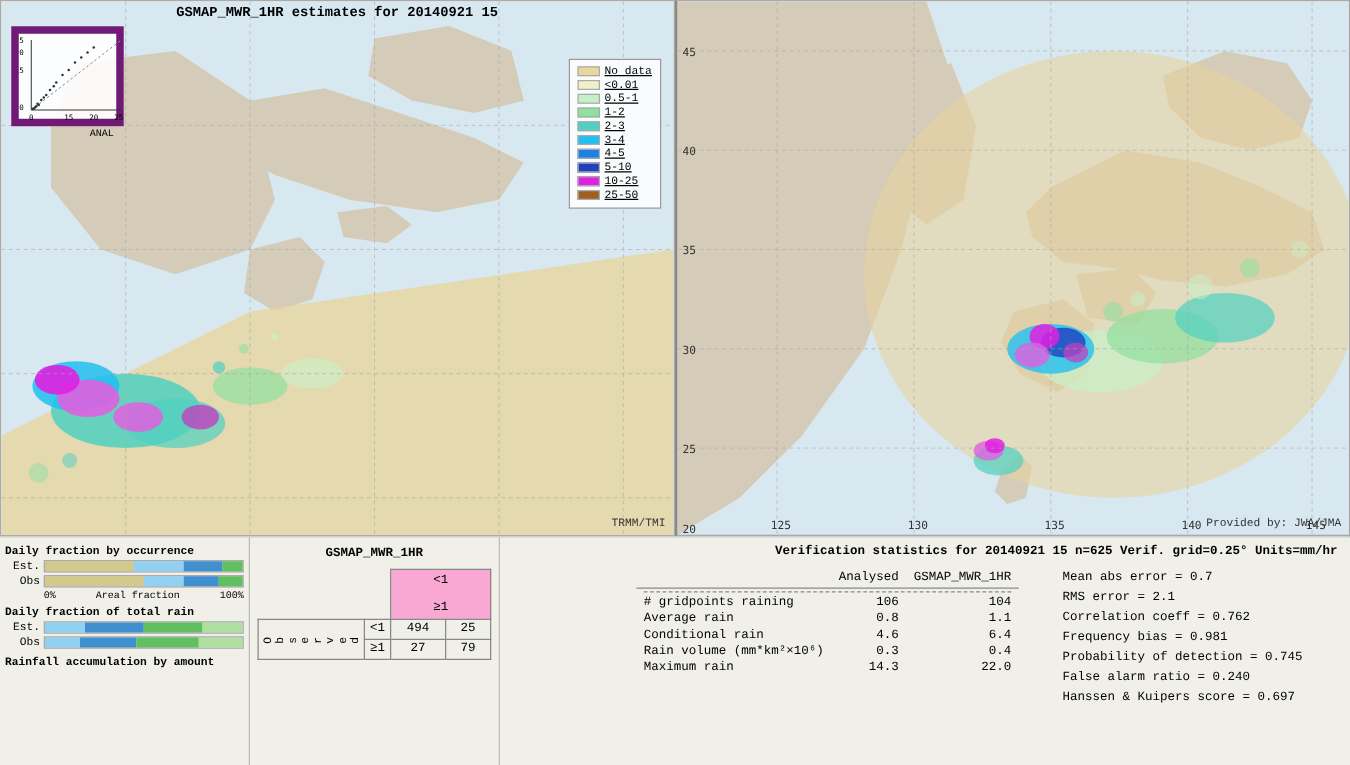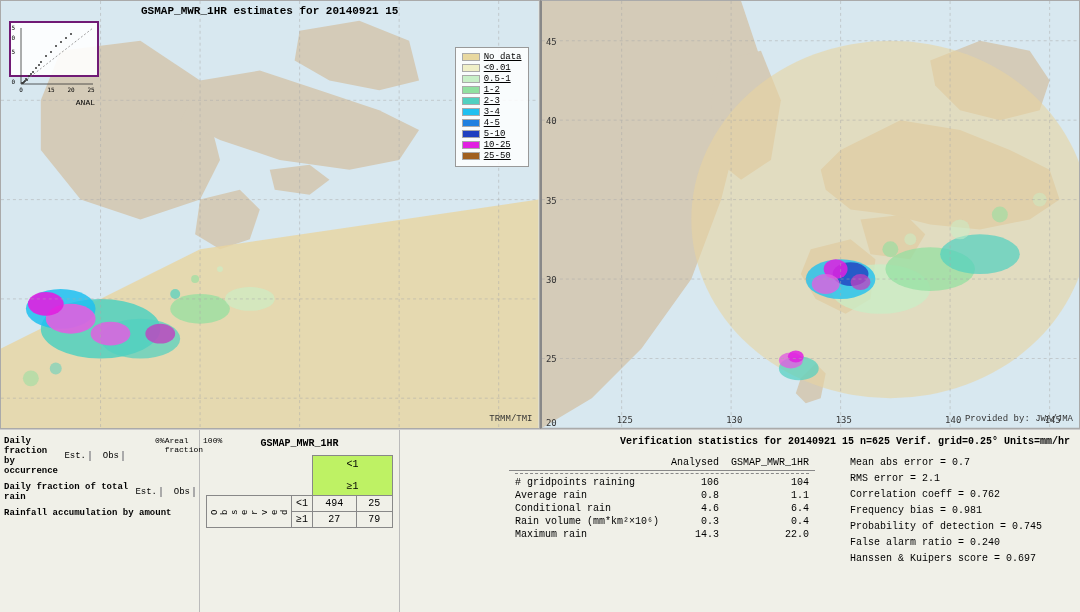--- a/index.html
+++ b/index.html
@@ -77,23 +77,23 @@
       margin-right: 4px;
       border: 0.5px solid #aaa;
     }
 
     
     .scatter-box {
       position: absolute;
       top: 20px;
       left: 8px;
       width: 90px;
-      height: 56px;
+      height: 80px;
       background: rgba(255,255,255,0.9);
-      border: 2px solid #701a75;
+      border: 6px solid #701a75;
       z-index: 10;
     }
 
     .scatter-title {
       font-size: 8px;
       text-align: center;
       padding-top: 1px;
     }
 
     
@@ -126,21 +126,21 @@
       width: 200px;
       padding: 6px 4px;
       border-right: 1px solid #bbb;
       display: flex;
       flex-direction: column;
       gap: 4px;
     }
 
     .bar-chart-section {
       display: flex;
-      flex-direction: row;
+      flex-direction: column;
     }
 
     .bar-chart-title {
       font-size: 9px;
       font-weight: bold;
       margin-bottom: 2px;
     }
 
     .bar-chart-row {
       display: flex;
@@ -203,21 +203,21 @@
     }
 
     .contingency-table td,
     .contingency-table th {
       border: 1px solid #888;
       padding: 3px 8px;
       text-align: center;
     }
 
     .contingency-table th {
-      background: #bef264;
+      background: #f9a8d4;
       font-weight: normal;
     }
 
     
     .verification-panel {
       flex: 1;
       padding: 6px 10px;
       display: flex;
       flex-direction: column;
       align-items: flex-end;

